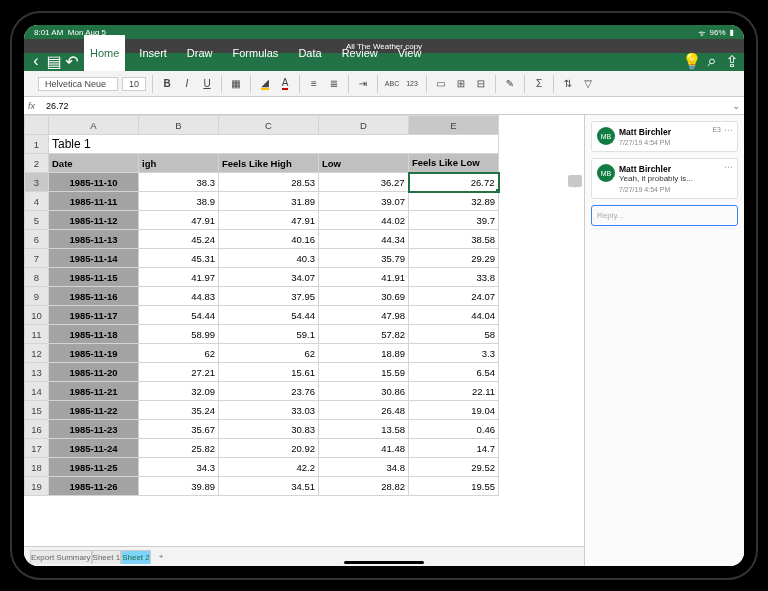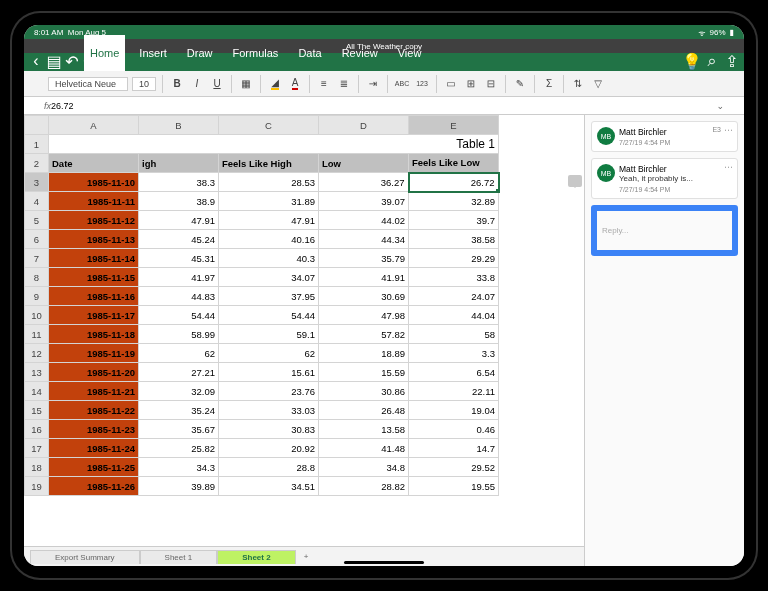--- a/index.html
+++ b/index.html
@@ -8,61 +8,61 @@
 .screen{width:100%;height:100%;background:#fff;border-radius:14px;overflow:hidden;display:flex;flex-direction:column;position:relative}
 .statusbar{height:14px;background:#217346;color:#fff;font-size:8px;display:flex;justify-content:space-between;align-items:center;padding:0 10px}
 .statusbar .sb-right{display:flex;gap:4px;align-items:center}
 .titlebar{height:14px;background:#404040;color:#fff;font-size:8px;display:flex;justify-content:center;align-items:center}
 .ribbon-tabs{height:18px;background:#217346;display:flex;align-items:flex-end;padding-left:60px;gap:8px;position:relative}
 .ribbon-tabs .nav-left{position:absolute;left:6px;top:2px;display:flex;gap:6px;color:#fff}
 .ribbon-tabs .nav-right{position:absolute;right:6px;top:2px;display:flex;gap:8px;color:#fff}
 .tab{font-size:11px;color:#fff;padding:12px 6px;cursor:pointer}
 .tab.active{background:#fff;color:#217346}
 .icon{width:12px;height:12px;display:inline-flex;align-items:center;justify-content:center}
-.toolbar{height:26px;background:#f3f3f3;border-bottom:1px solid #ccc;display:flex;align-items:center;padding:0 24px;gap:4px;font-size:9px;color:#444}
+.toolbar{height:26px;background:#f3f3f3;border-bottom:1px solid #ccc;display:flex;align-items:center;padding:0 14px;gap:4px;font-size:9px;color:#444}
 .toolbar .sep{width:1px;height:18px;background:#ccc;margin:0 2px}
 .font-box{border:1px solid #ccc;background:#fff;padding:1px 6px;font-size:9px;width:80px}
 .size-box{border:1px solid #ccc;background:#fff;padding:1px 4px;font-size:9px;width:24px;text-align:center}
 .tbtn{width:16px;height:16px;display:flex;align-items:center;justify-content:center;cursor:pointer;font-size:10px}
-.formula{height:18px;border-bottom:1px solid #ccc;display:flex;align-items:center;padding:0 20px;font-size:9px;gap:0}
+.formula{height:18px;border-bottom:1px solid #ccc;display:flex;align-items:center;padding:0 4px;font-size:9px;gap:11px}
 .formula .fx{font-style:italic;color:#666}
 .formula input{border:none;outline:none;font-size:9px;flex:1}
 .formula .chev{font-size:9px;color:#666}
 .main{flex:1;display:flex;overflow:hidden}
 .sheet{flex:1;overflow:hidden;display:flex;flex-direction:column;position:relative}
 .grid{flex:1;overflow:auto}
 table{border-collapse:collapse;font-size:9.5px}
 th,td{border:1px solid #d4d4d4;padding:0 3px;height:19px;white-space:nowrap;overflow:hidden}
 th{background:#e6e6e6;font-weight:normal;color:#444;text-align:center}
 th.row{width:24px;background:#e6e6e6}
 th.col{height:16px}
 th.col.sel{background:#c8c8c8}
 th.row.sel{background:#c8c8c8}
 td{text-align:right;background:#fff}
-td.lab{text-align:right;background:#c2410c;font-weight:bold}
+td.lab{text-align:center;background:#a3a3a3;font-weight:bold}
 td.hdr{background:#c0c0c0;font-weight:bold;text-align:left}
-td.ttl{text-align:right;background:#fff;font-size:12px}
+td.ttl{text-align:left;background:#fff;font-size:12px}
 td.selcell{border:2px solid #217346;position:relative}
 td.selcell::after{content:"";position:absolute;right:-3px;bottom:-3px;width:5px;height:5px;background:#217346}
 .c-a{width:90px}.c-b{width:80px}.c-c{width:100px}.c-d{width:90px}.c-e{width:90px}
 .comments{width:160px;border-left:1px solid #ccc;background:#fafafa;padding:6px;font-size:8.5px;overflow:auto}
 .comments-hd{display:flex;justify-content:space-between;align-items:center;margin-bottom:6px;color:#555;font-size:9px}
 .comments-hd .x{color:#888;font-size:10px}
 .cmt{background:#fff;border:1px solid #e0e0e0;border-radius:3px;padding:5px;margin-bottom:6px;position:relative}
 .cmt .av{width:18px;height:18px;border-radius:50%;background:#107c41;color:#fff;font-size:7px;display:flex;align-items:center;justify-content:center;position:absolute;left:5px;top:5px}
 .cmt .body{margin-left:22px}
-.cmt .nm{font-weight:400;font-size:8.5px}
+.cmt .nm{font-weight:700;font-size:8.5px}
 .cmt .txt{font-size:8px;color:#333;line-height:1.2}
 .cmt .ts{font-size:7px;color:#888;margin-top:2px}
 .cmt .cellref{position:absolute;right:16px;top:4px;font-size:7px;color:#888}
 .cmt .dots{position:absolute;right:4px;top:3px;font-size:9px;color:#888}
-.reply{border:6px solid #3b82f6;border-radius:3px;padding:15px 5px;color:#aaa;font-size:8px}
+.reply{border:1px solid #3b82f6;border-radius:3px;padding:5px 5px;color:#aaa;font-size:8px}
 .tabs{height:20px;border-top:1px solid #ccc;background:#f3f3f3;display:flex;align-items:center;font-size:8px;gap:0;padding-left:6px}
-.stab{padding:2px 24px;border:1px solid #ccc;border-bottom:none;background:#eaeaea;color:#666;cursor:pointer}
-.stab.active{background:#bef264;color:#217346;font-weight:700}
+.stab{padding:2px 0;border:1px solid #ccc;border-bottom:none;background:#eaeaea;color:#666;cursor:pointer}
+.stab.active{background:#7dd3fc;color:#217346;font-weight:400}
 .addtab{padding:2px 8px;color:#666}
 .home-ind{position:absolute;bottom:2px;left:50%;transform:translateX(-50%);width:80px;height:3px;background:#000;border-radius:2px;z-index:10}
 .speech{position:absolute;right:2px;top:60px;width:14px;height:12px;background:#c8c8c8;border-radius:2px}
 .speech::after{content:"";position:absolute;bottom:-4px;left:4px;border:3px solid transparent;border-top-color:#c8c8c8}
 </style>
 </head>
 <body>
 
 <div class="ipad">
 <div class="screen">
@@ -284,21 +284,21 @@
                   <td class=" lab">1985-11-24</td>
                   <td class="">25.82</td>
                   <td class="">20.92</td>
                   <td class="">41.48</td>
                   <td class="">14.7</td>
                 </tr>
                 <tr>
                   <th class="row">18</th>
                   <td class=" lab">1985-11-25</td>
                   <td class="">34.3</td>
-                  <td class="">28.8</td>
+                  <td class="">42.2</td>
                   <td class="">34.8</td>
                   <td class="">29.52</td>
                 </tr>
                 <tr>
                   <th class="row">19</th>
                   <td class=" lab">1985-11-26</td>
                   <td class="">39.89</td>
                   <td class="">34.51</td>
                   <td class="">28.82</td>
                   <td class="">19.55</td>

